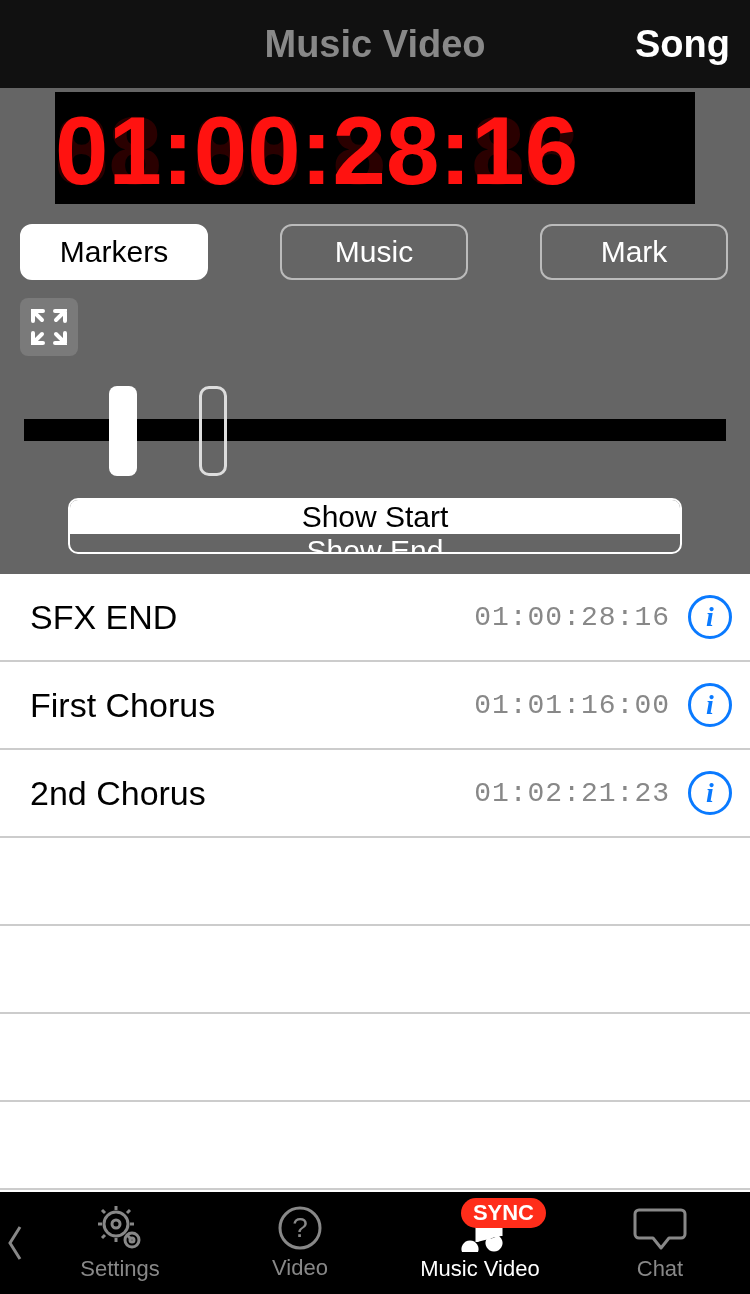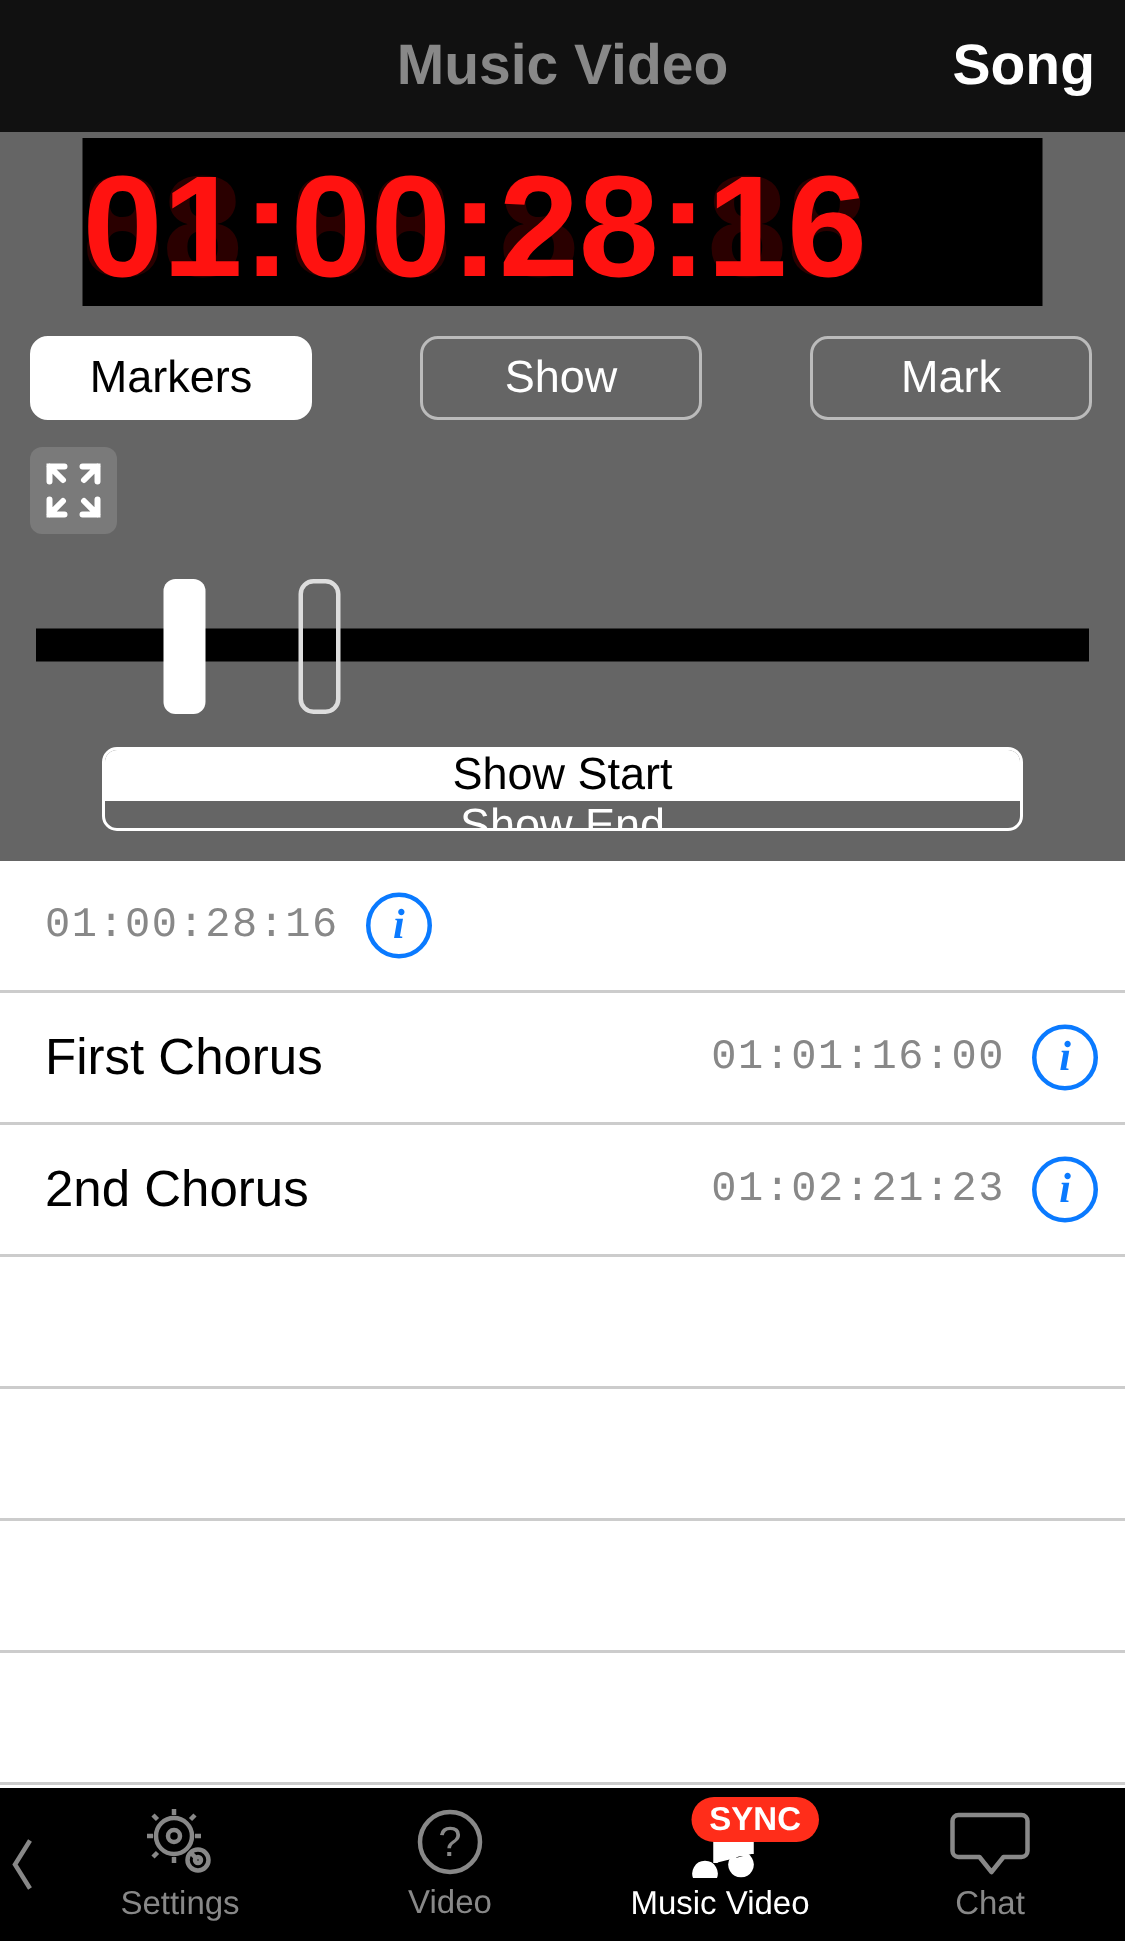--- a/index.html
+++ b/index.html
@@ -138,21 +138,21 @@
           .coltxt { font: 700 96px "Arial Black", Arial, sans-serif; }
         </style>
 
         <text x="0" y="92" class="coltxt dim">88:88:88:88</text>
         <text x="0" y="92" class="coltxt lit">01:00:28:16</text>
       </svg>
     </div>
 
     <div class="toolbar">
       <div class="tb-btn active">Markers</div>
-      <div class="tb-btn">Show</div>
+      <div class="tb-btn">Music</div>
       <div class="tb-btn">Mark</div>
     </div>
 
     <div class="expand-row">
       <div class="expand-btn">
         <svg width="40" height="40" viewBox="0 0 40 40">
           <g stroke="#fff" stroke-width="4" fill="none" stroke-linecap="round">
             <path d="M4 14 L4 4 L14 4 M4 4 L13 13"></path>
             <path d="M36 14 L36 4 L26 4 M36 4 L27 13"></path>
             <path d="M4 26 L4 36 L14 36 M4 36 L13 27"></path>
@@ -171,20 +171,21 @@
     <div class="seg-wrap">
       <div class="seg">
         <div class="seg-item active">Show Start</div>
         <div class="seg-item inactive">Show End</div>
       </div>
     </div>
   </div>
 
   <div class="list">
     <div class="row">
+      <div class="row-name">SFX END</div>
       <div class="row-time">01:00:28:16</div>
       <div class="info-btn">i</div>
     </div>
     <div class="row">
       <div class="row-name">First Chorus</div>
       <div class="row-time">01:01:16:00</div>
       <div class="info-btn">i</div>
     </div>
     <div class="row">
       <div class="row-name">2nd Chorus</div>

